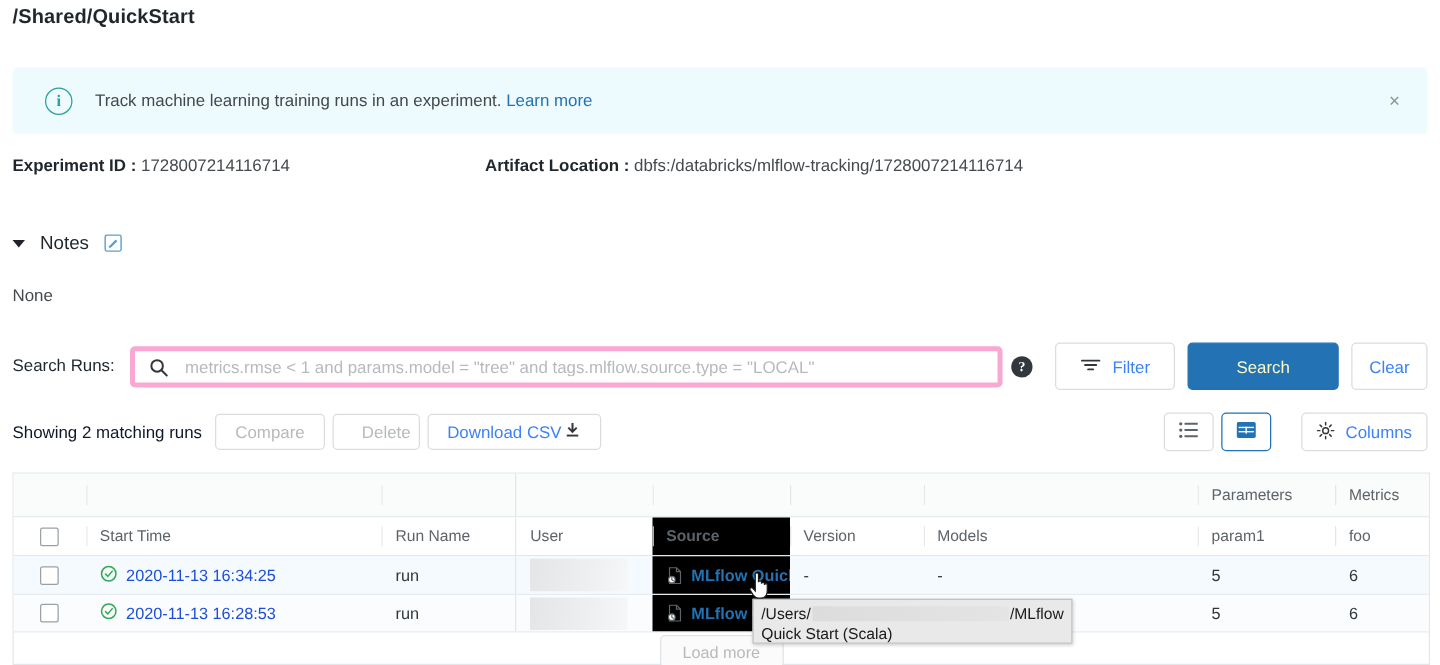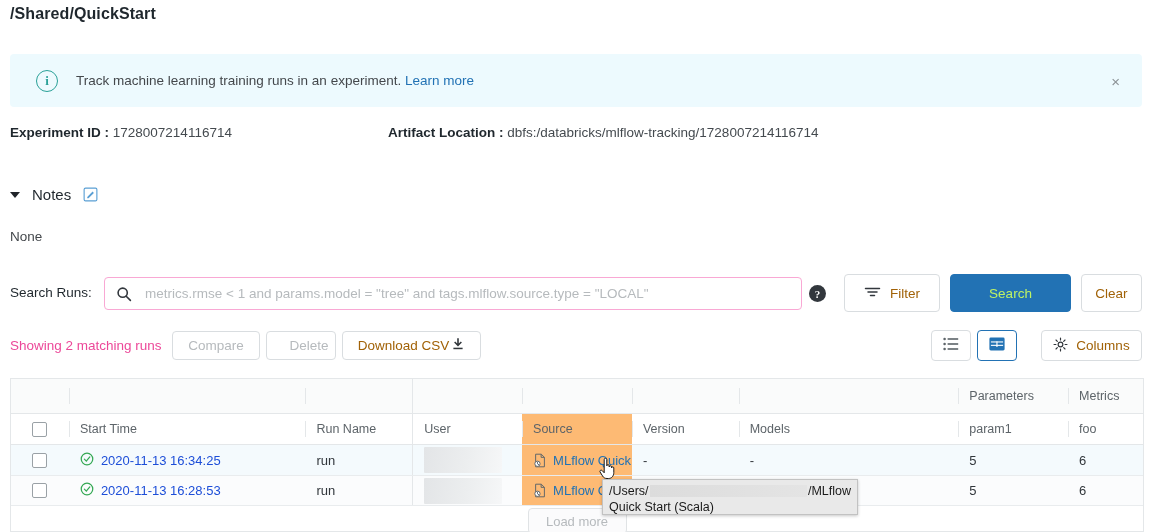--- a/index.html
+++ b/index.html
@@ -67,52 +67,52 @@
     font-size: 13.5px; color: #44484c;
   }
 
   
   .search-label {
     position: absolute; left: 10px; top: 285px; font-size: 13.5px; color: #1f272d;
   }
   .search-box {
     position: absolute; left: 104px; top: 277px;
     width: 698px; height: 33px;
-    border: 1px solid #f9a8d4; border-radius: 4px; background: #fff;
+    border: 4px solid #f9a8d4; border-radius: 4px; background: #fff;
     display: flex; align-items: center;
   }
   .search-icon { margin-left: 11px; flex: none; display:block; }
   .search-input {
     border: none; outline: none; background: transparent;
     margin-left: 11px; width: 640px; font-size: 13.5px;
     font-family: "Liberation Sans", sans-serif; color: #333;
   }
   .search-input::placeholder { color: #b6babd; }
   .help-badge {
     position: absolute; left: 809px; top: 285px;
     width: 17px; height: 17px; border-radius: 50%;
     background: #32373d; color: #fff; font-size: 11px; font-weight: bold;
     display: flex; align-items: center; justify-content: center; cursor: pointer;
     font-family: "Liberation Serif", serif;
   }
   .btn {
     border: 1px solid #d9dde0; background: #fff; border-radius: 4px;
-    font-size: 13.5px; color: #a16207; cursor: pointer;
+    font-size: 13.5px; color: #3b82f6; cursor: pointer;
     font-family: "Liberation Sans", sans-serif;
     display: flex; align-items: center; justify-content: center;
   }
-  .btn.primary { background: #2272b4; border-color: #2272b4; color: #bef264; }
+  .btn.primary { background: #2272b4; border-color: #2272b4; color: #fef9c3; }
   .btn.disabled { color: #b6babd; cursor: default; }
   #filter-button   { position: absolute; left: 844px; top: 274px; width: 96px; height: 38px; gap: 9px; }
   #search-button   { position: absolute; left: 950px; top: 274px; width: 121px; height: 38px; }
   #clear-button    { position: absolute; left: 1081px; top: 274px; width: 61px; height: 38px; }
 
   
   .showing {
-    position: absolute; left: 10px; top: 338px; font-size: 13.5px; color: #ec4899;
+    position: absolute; left: 10px; top: 338px; font-size: 13.5px; color: #0f172a;
   }
   #compare-button  { position: absolute; left: 172px; top: 331px; width: 88px; height: 29px; }
   #delete-button   { position: absolute; left: 266px; top: 331px; width: 70px; height: 29px; padding-left: 16px; }
   #download-csv-button {
     position: absolute; left: 342px; top: 331px; width: 139px; height: 29px; gap: 2px;
   }
   #list-view-button {
     position: absolute; left: 931px; top: 330px; width: 40px; height: 31px;
   }
   #grid-view-button {
@@ -142,21 +142,21 @@
     display: flex; align-items: center;
     font-size: 12.5px; color: #5d6469;
     padding-left: 11px; position: relative;
     overflow: hidden; white-space: nowrap;
   }
   .tcell.sep::before {
     content: ""; position: absolute; left: 0; top: 50%;
     transform: translateY(-50%); width: 1px; height: 16px; background: #e4e7e9;
   }
   .colborder { border-left: 1px solid #e4e7e9; }
-  .hl { background: #fdba74; }
+  .hl { background: #000000; font-weight: bold; }
   .trow.data { height: 30px; }
   .trow.data.r1 { background: #f4fafd; }
   .trow.data.r2 { background: #fbfcfd; border-top: 1px solid #e9ecee; }
   .trow.data .tcell { color: #31363b; font-size: 13px; }
   .time-cell { display: flex; align-items: center; gap: 7px; }
   .time-link { color: #1d4ed8; cursor: pointer; }
   .check {
     width: 15px; height: 15px; border: 1px solid #9aa1a6;
     border-radius: 2px; background: #fff; cursor: pointer;
   }

